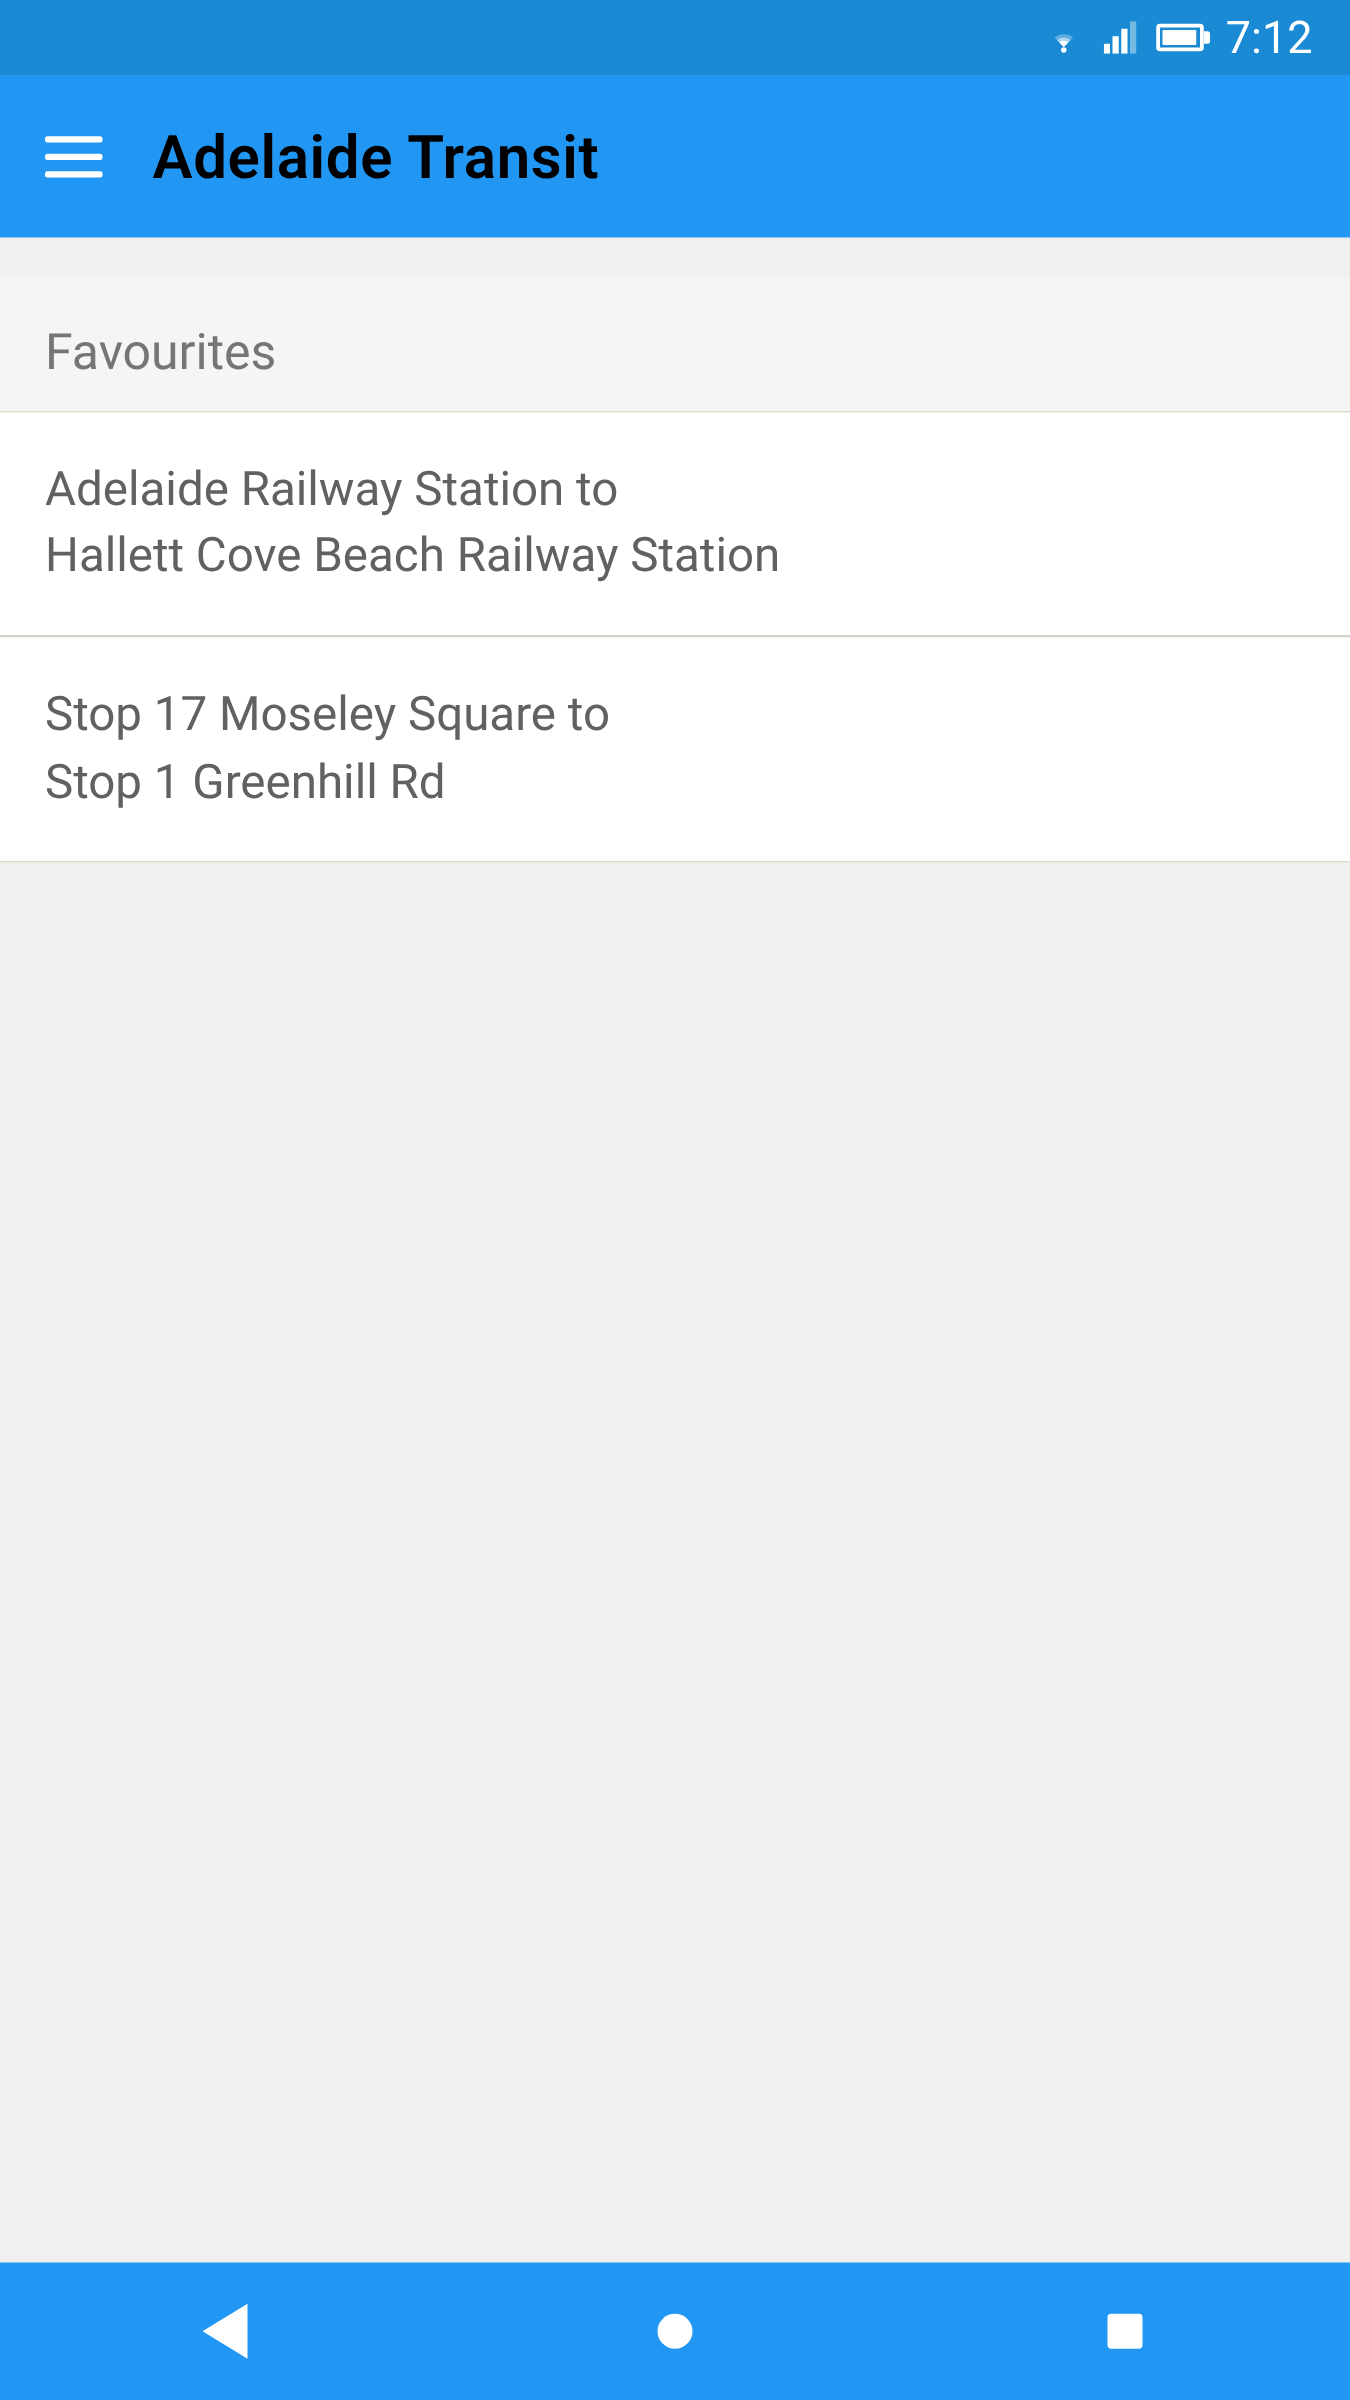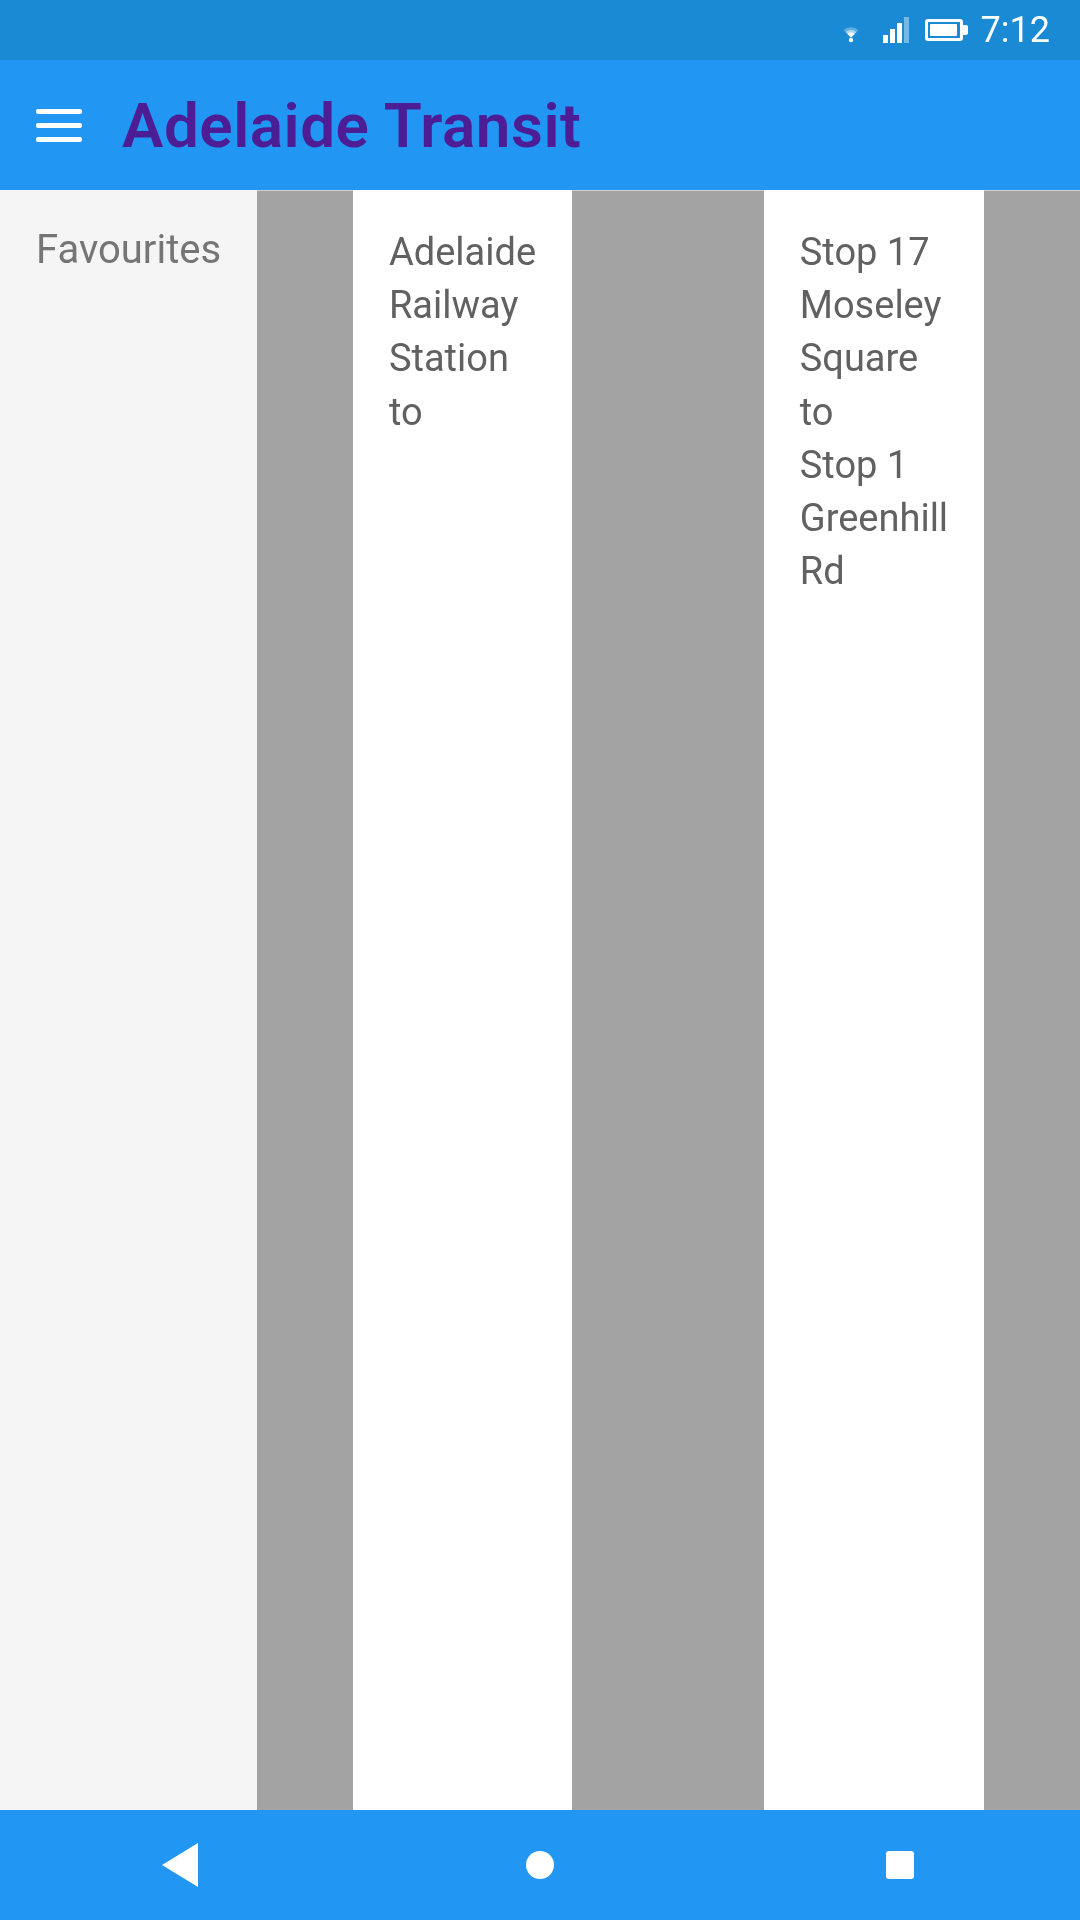--- a/index.html
+++ b/index.html
@@ -104,31 +104,33 @@
 
     .hamburger-icon span {
       display: block;
       width: 46px;
       height: 5px;
       background: white;
       border-radius: 2px;
     }
 
     .app-title {
-      color: #4c1d95;
-      font-size: 62px;
+      color: #000000;
+      font-size: 48px;
       font-weight: 600;
       letter-spacing: 0.5px;
     }
 
     
     .content {
       flex: 1;
-      background-color: #a3a3a3;
-      display: flex;
+      background-color: #fef9c3;
+      display: flex;
+      flex-direction: column;
+      margin-top: 32px;
     }
 
     
     .section-header {
       padding: 36px 36px 24px 36px;
       background-color: #f5f5f5;
     }
 
     .section-title {
       font-size: 40px;
@@ -247,20 +249,21 @@
 
   <div class="section-header">
     <span class="section-title">Favourites</span>
   </div>
 
   <div class="divider"></div>
 
   <div class="list-item">
     <span class="list-item-text">
       <span>Adelaide Railway Station to</span><br>
+      <span>Hallett Cove Beach Railway Station</span>
     </span>
   </div>
 
   <div class="divider"></div>
 
 
   <div class="divider"></div>
 
   <div class="list-item">
     <span class="list-item-text">

